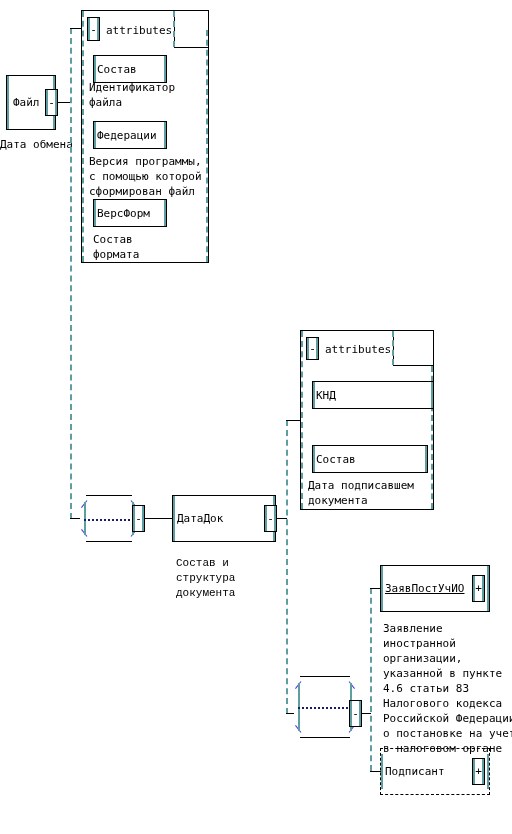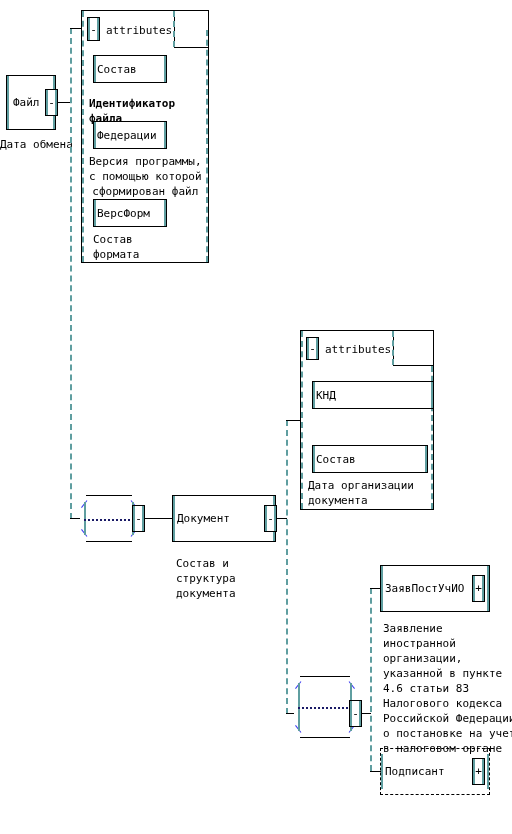--- a/index.html
+++ b/index.html
@@ -161,28 +161,28 @@
   <div class="stripe dashed-stripe" style="left:173px; top:11px; height:36px;"></div>
   <div class="toggle" style="left:87px; top:17px; width:13px; height:24px;">-</div>
   <div class="stripe" style="left:88px; top:18px; height:22px;"></div>
   <div class="stripe" style="left:97px; top:18px; height:22px;"></div>
   <div class="elabel" style="left:106px; top:24px;">attributes</div>
 
   <div class="ebox" style="left:93px; top:55px; width:74px; height:28px;"></div>
   <div class="stripe" style="left:94px; top:56px; height:26px;"></div>
   <div class="stripe" style="left:164px; top:56px; height:26px;"></div>
   <div class="elabel" style="left:97px; top:63px;">Состав</div>
-  <div class="annot" style="left:89px; top:96px;font-weight:bold;">Идентификатор
+  <div class="annot" style="left:89px; top:80px;">Идентификатор
 файла</div>
 
   <div class="ebox" style="left:93px; top:121px; width:74px; height:28px;"></div>
   <div class="stripe" style="left:94px; top:122px; height:26px;"></div>
   <div class="stripe" style="left:164px; top:122px; height:26px;"></div>
   <div class="elabel" style="left:97px; top:129px;">Федерации</div>
-  <div class="annot" style="left:89px; top:154px;text-align:center;">Версия программы,
+  <div class="annot" style="left:89px; top:154px;">Версия программы,
 с помощью которой
 сформирован файл</div>
 
   <div class="ebox" style="left:93px; top:199px; width:74px; height:28px;"></div>
   <div class="stripe" style="left:94px; top:200px; height:26px;"></div>
   <div class="stripe" style="left:164px; top:200px; height:26px;"></div>
   <div class="elabel" style="left:97px; top:207px;">ВерсФорм</div>
   <div class="annot" style="left:93px; top:232px;">Состав
 формата</div>
 
@@ -199,22 +199,22 @@
     <div class="seq-dots"></div>
   </div>
   <div class="toggle" style="left:132px; top:505px; width:13px; height:27px;">-</div>
   <div class="stripe" style="left:133px; top:506px; height:25px;"></div>
   <div class="stripe" style="left:142px; top:506px; height:25px;"></div>
   <div class="hline" style="left:145px; top:518px; width:28px;"></div>
 
   <div class="ebox" style="left:172px; top:495px; width:104px; height:47px;"></div>
   <div class="stripe" style="left:173px; top:496px; height:45px;"></div>
   <div class="stripe" style="left:273px; top:496px; height:45px;"></div>
-  <div class="elabel" style="left:177px; top:512px;">Документ</div>
-  <div class="annot" style="left:176px; top:556px;">Состав и
+  <div class="elabel" style="left:177px; top:512px;">ДатаДок</div>
+  <div class="annot" style="left:176px; top:556px;font-family:Liberation Mono, monospace;">Состав и
 структура
 документа</div>
 
   <div class="toggle" style="left:264px; top:505px; width:13px; height:27px;">-</div>
   <div class="stripe" style="left:265px; top:506px; height:25px;"></div>
   <div class="stripe" style="left:274px; top:506px; height:25px;"></div>
 
   <div class="hline" style="left:277px; top:518px; width:10px;"></div>
   <div class="branch-v" style="left:286px; top:420px; height:294px;"></div>
   <div class="hline" style="left:286px; top:420px; width:14px;"></div>
@@ -233,21 +233,21 @@
 
   <div class="ebox" style="left:312px; top:381px; width:122px; height:28px;"></div>
   <div class="stripe" style="left:313px; top:382px; height:26px;"></div>
   <div class="stripe" style="left:431px; top:382px; height:26px;"></div>
   <div class="elabel" style="left:316px; top:389px;">КНД</div>
 
   <div class="ebox" style="left:312px; top:445px; width:116px; height:28px;"></div>
   <div class="stripe" style="left:313px; top:446px; height:26px;"></div>
   <div class="stripe" style="left:425px; top:446px; height:26px;"></div>
   <div class="elabel" style="left:316px; top:453px;">Состав</div>
-  <div class="annot" style="left:308px; top:478px;">Дата организации
+  <div class="annot" style="left:308px; top:478px;">Дата подписавшем
 документа</div>
 
   <div class="hline" style="left:286px; top:713px; width:8px;"></div>
   <div class="seq" style="left:292px; top:676px; width:66px; height:62px;">
     <div class="arc arc-tl"></div>
     <div class="arc arc-bl"></div>
     <div class="arc arc-tr"></div>
     <div class="arc arc-br"></div>
     <div class="seq-top"></div>
     <div class="seq-bot"></div>
@@ -259,21 +259,21 @@
   <div class="stripe" style="left:350px; top:701px; height:25px;"></div>
   <div class="stripe" style="left:359px; top:701px; height:25px;"></div>
 
   <div class="hline" style="left:362px; top:713px; width:9px;"></div>
   <div class="branch-v" style="left:370px; top:588px; height:183px;"></div>
 
   <div class="hline" style="left:370px; top:588px; width:11px;"></div>
   <div class="ebox" style="left:380px; top:565px; width:110px; height:47px;"></div>
   <div class="stripe" style="left:381px; top:566px; height:45px;"></div>
   <div class="stripe" style="left:487px; top:566px; height:45px;"></div>
-  <div class="elabel" style="left:385px; top:582px;">ЗаявПостУчИО</div>
+  <div class="elabel" style="left:385px; top:582px;text-decoration:underline;">ЗаявПостУчИО</div>
   <div class="toggle" style="left:472px; top:575px; width:13px; height:27px;">+</div>
   <div class="stripe" style="left:473px; top:576px; height:25px;"></div>
   <div class="stripe" style="left:482px; top:576px; height:25px;"></div>
   <div class="annot" style="left:383px; top:621px;">Заявление
 иностранной
 организации,
 указанной в пункте
 4.6 статьи 83
 Налогового кодекса
 Российской Федерации,

